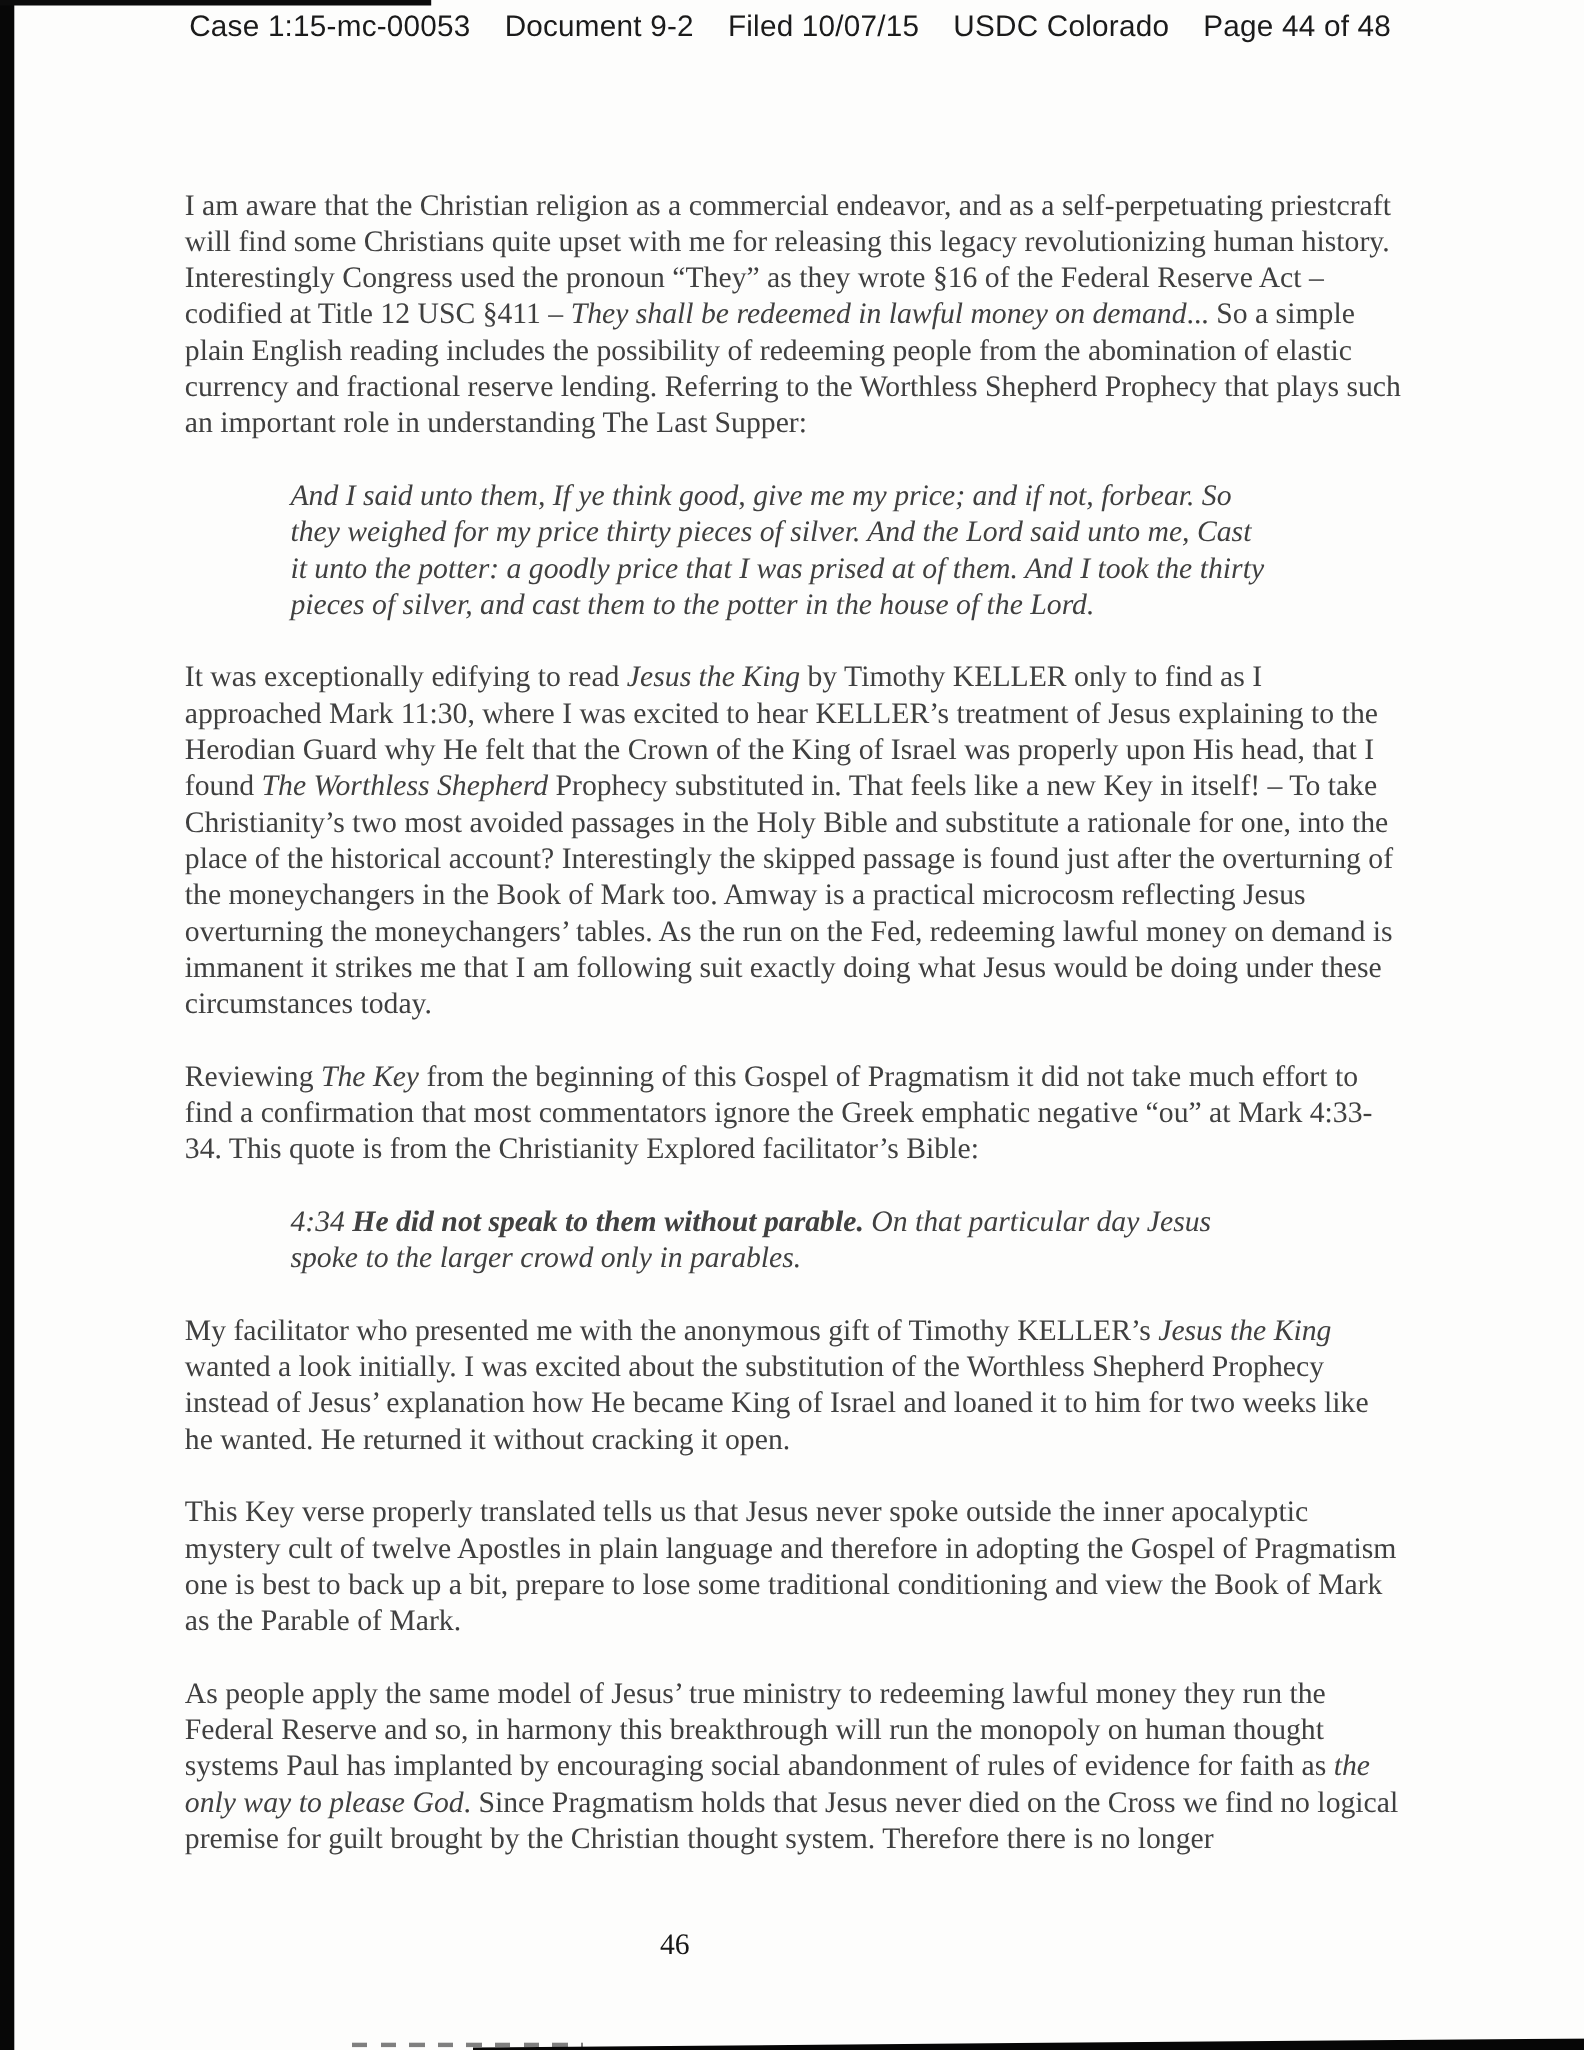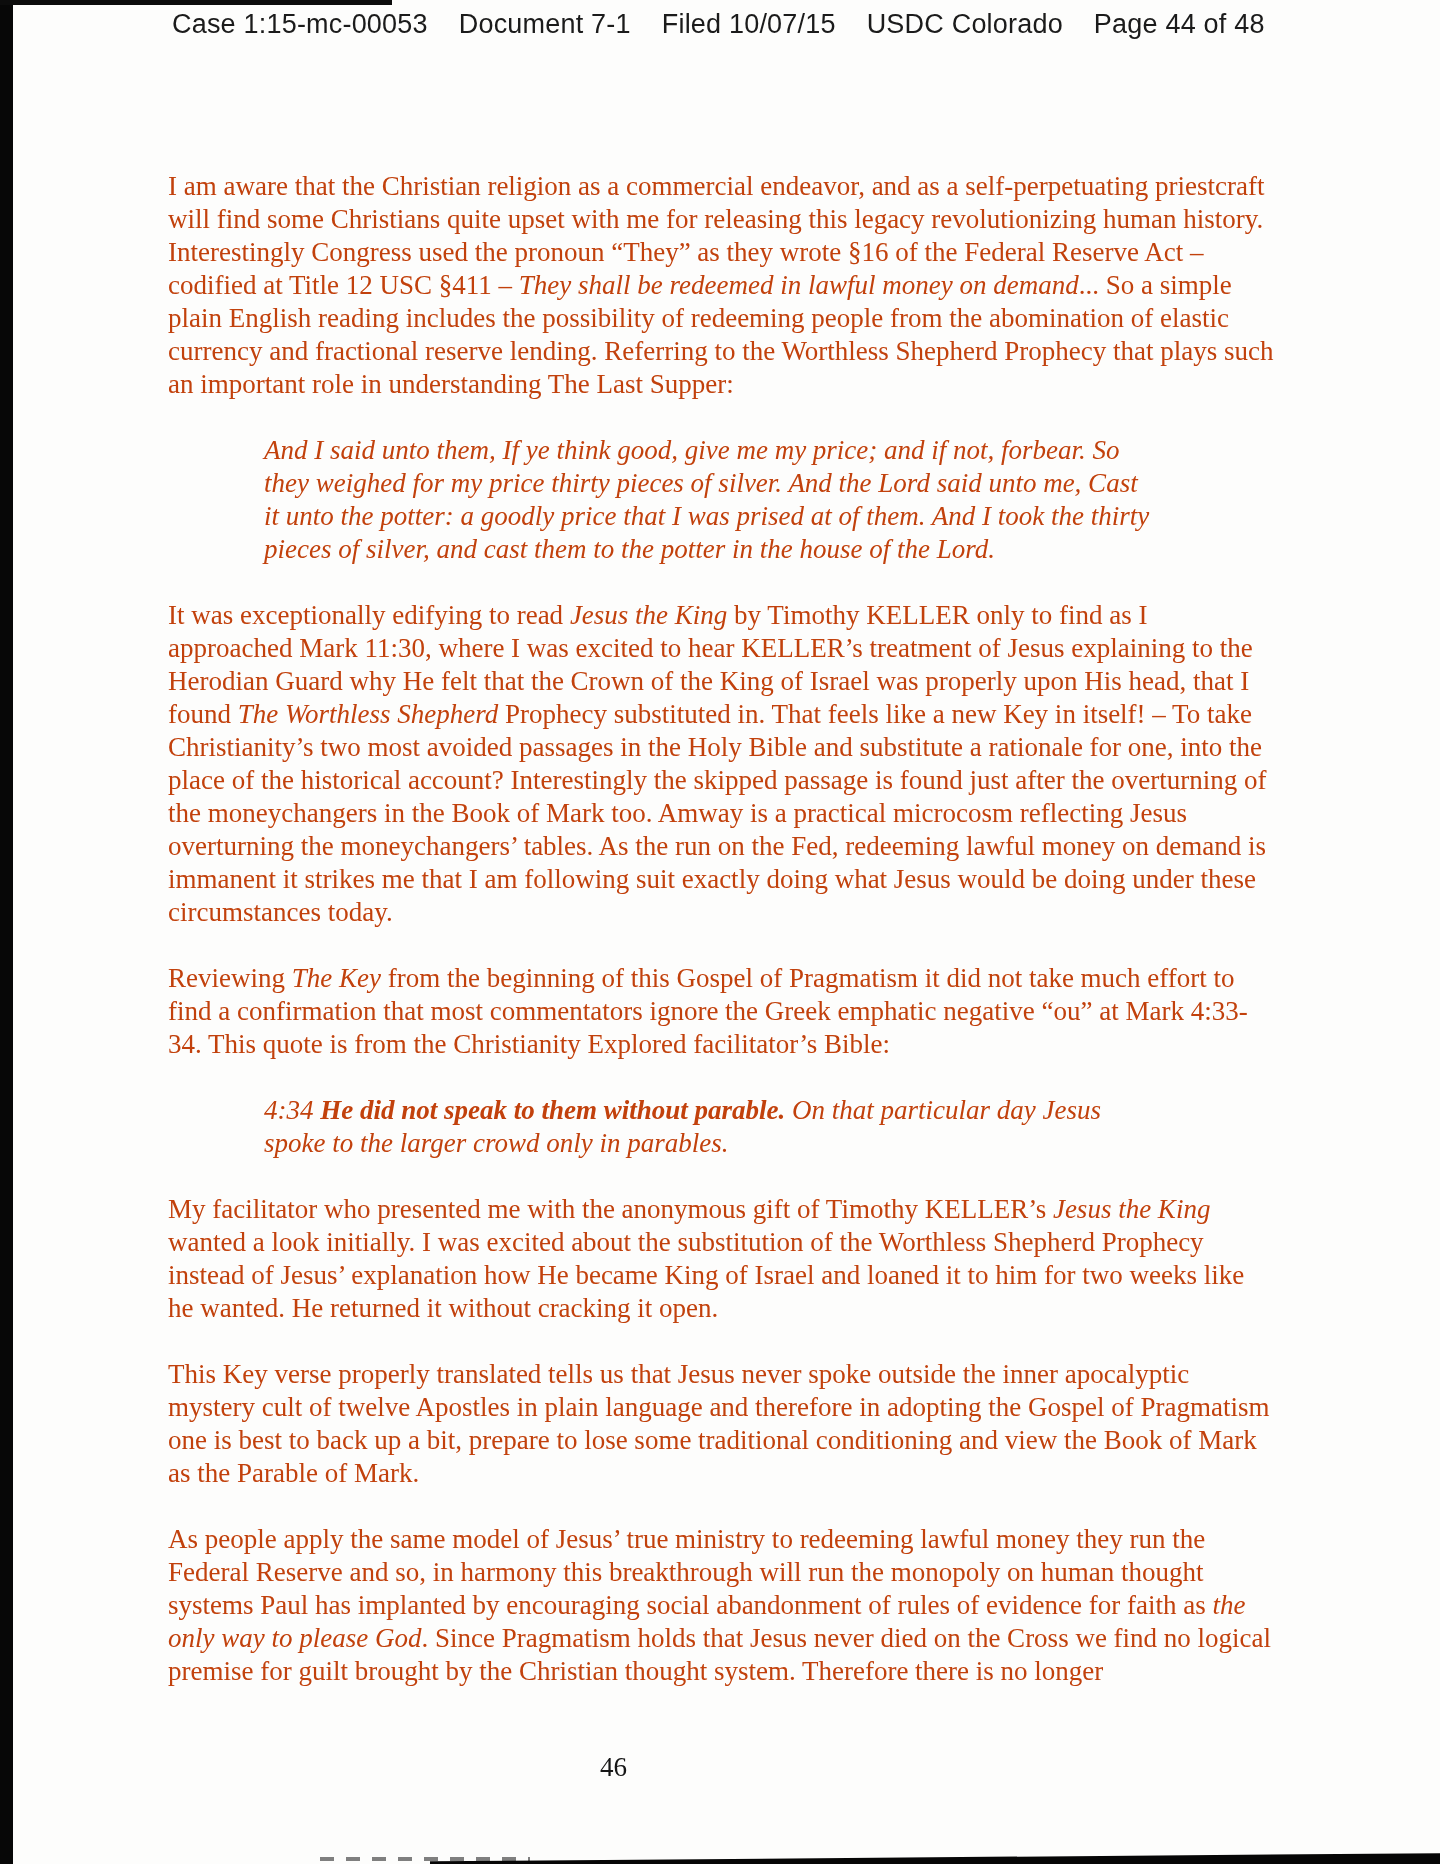--- a/index.html
+++ b/index.html
@@ -51,21 +51,21 @@
   }
 
   
   .doc-body {
     position: absolute;
     left: 168px; top: 170px;
     width: 1106px;
     font-family: "Liberation Serif", serif;
     font-size: 27px;
     line-height: 33px;
-    color: #c2410c;
+    color: #404040;
     text-align: left;
   }
   .para { margin: 0 0 33px 0; }
   .quote {
     margin: 0 116px 33px 96px;
     font-style: italic;
   }
   .quote strong { font-weight: bold; }
   em { font-style: italic; }
 
@@ -81,21 +81,21 @@
 </head>
 <body>
 
 <div class="page">
 
   <div class="edge-left"></div>
   <div class="edge-top"></div>
 
   <div class="header-stamp">
     <span>Case 1:15-mc-00053</span>
-    <span>Document 7-1</span>
+    <span>Document 9-2</span>
     <span>Filed 10/07/15</span>
     <span>USDC Colorado</span>
     <span>Page 44 of 48</span>
   </div>
 
   <div class="doc-body">
 
     <p class="para"><span>I am aware that the Christian religion as a commercial endeavor, and as a self-perpetuating priestcraft will find some Christians quite upset with me for releasing this legacy revolutionizing human history. Interestingly Congress used the pronoun “They” as they wrote §16 of the Federal Reserve Act – codified at Title 12 USC §411 – </span><em>They shall be redeemed in lawful money on demand</em><span>... So a simple plain English reading includes the possibility of redeeming people from the abomination of elastic currency and fractional reserve lending. Referring to the Worthless Shepherd Prophecy that plays such an important role in understanding The Last Supper:</span></p>
 
     <p class="quote">And I said unto them, If ye think good, give me my price; and if not, forbear. So they weighed for my price thirty pieces of silver. And the Lord said unto me, Cast it unto the potter: a goodly price that I was prised at of them. And I took the thirty pieces of silver, and cast them to the potter in the house of the Lord.</p>

